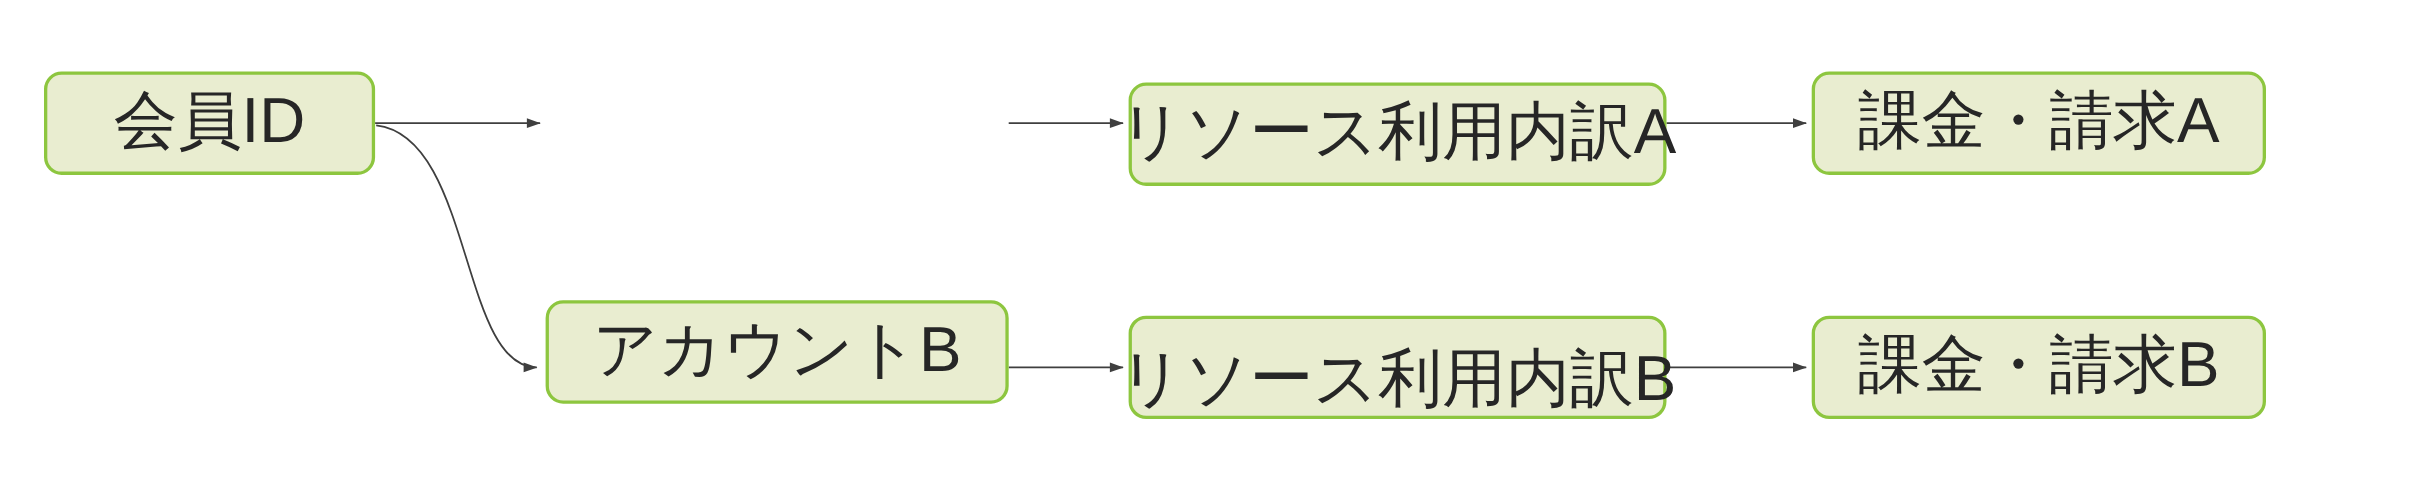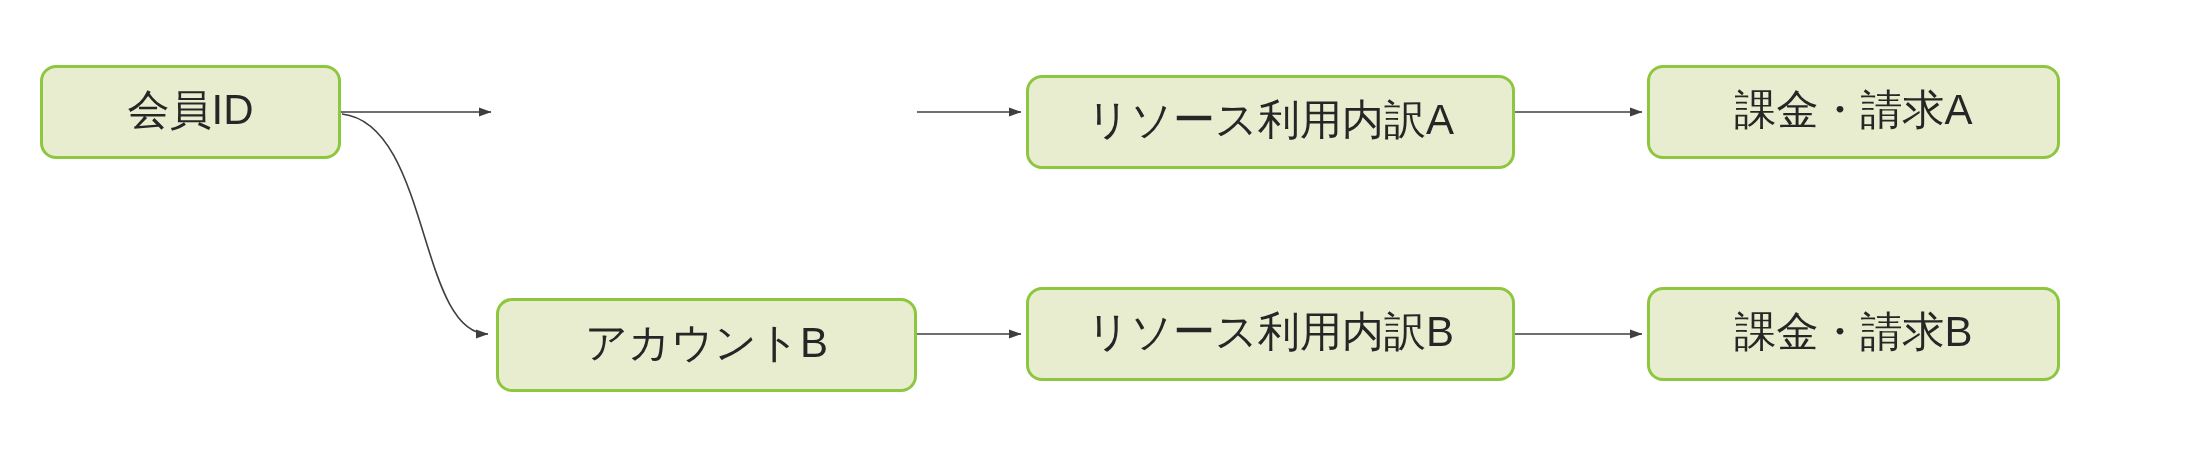--- a/index.html
+++ b/index.html
@@ -35,21 +35,21 @@
     position: absolute;
     box-sizing: border-box;
     background: var(--node-fill, #e9edd0);
     border: 3px solid var(--node-border, #8dc63f);
     border-radius: 16px;
     display: flex;
     align-items: center;
     justify-content: center;
   }
   .node-label {
-    font-size: 42px;
+    font-size: 58px;
     line-height: 1;
     color: var(--text-color, #262626);
     white-space: nowrap;
     letter-spacing: 0px;
     padding-bottom: 4px;
   }
 </style>
 </head>
 <body>
 
@@ -75,25 +75,25 @@
 
 
   <div class="node" style="left:1026px; top:75px; width:489px; height:94px;">
     <span class="node-label">リソース利用内訳A</span>
   </div>
 
   <div class="node" style="left:1647px; top:65px; width:413px; height:94px;">
     <span class="node-label">課金・請求A</span>
   </div>
 
-  <div class="node" style="left:496px; top:298px; width:421px; height:94px;">
+  <div class="node" style="left:496px; top:273px; width:421px; height:94px;">
     <span class="node-label">アカウントB</span>
   </div>
 
-  <div class="node" style="left:1026px; top:287px; width:489px; height:94px;">
+  <div class="node" style="left:1026px; top:287px; width:489px; height:94px;align-items:flex-end;">
     <span class="node-label">リソース利用内訳B</span>
   </div>
 
   <div class="node" style="left:1647px; top:287px; width:413px; height:94px;align-items:center;">
     <span class="node-label">課金・請求B</span>
   </div>
 
 </div>
 
 </body></html>

